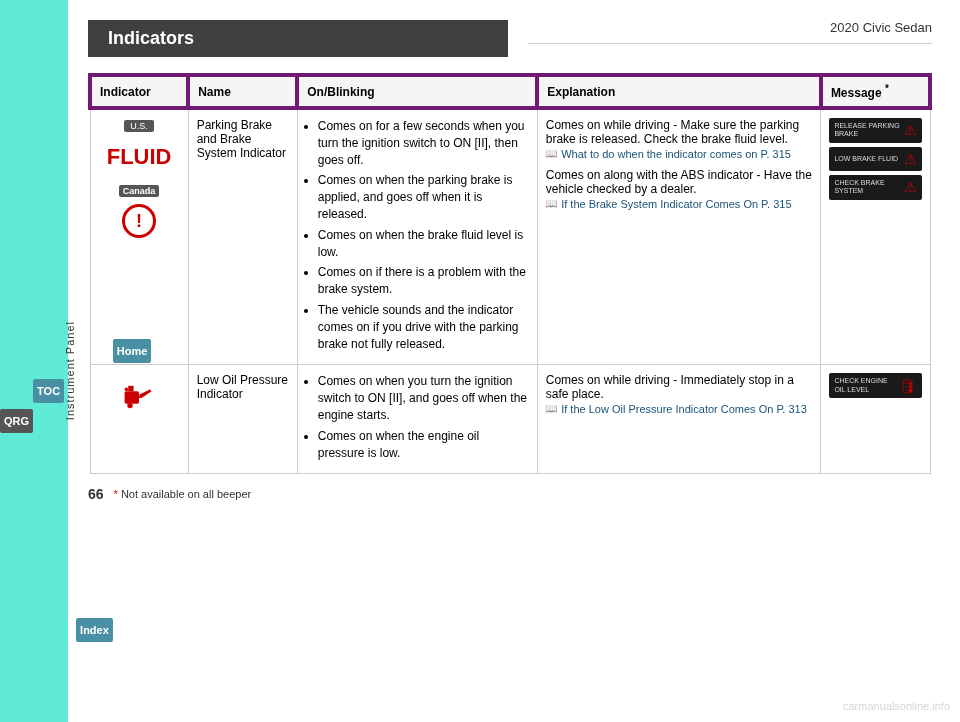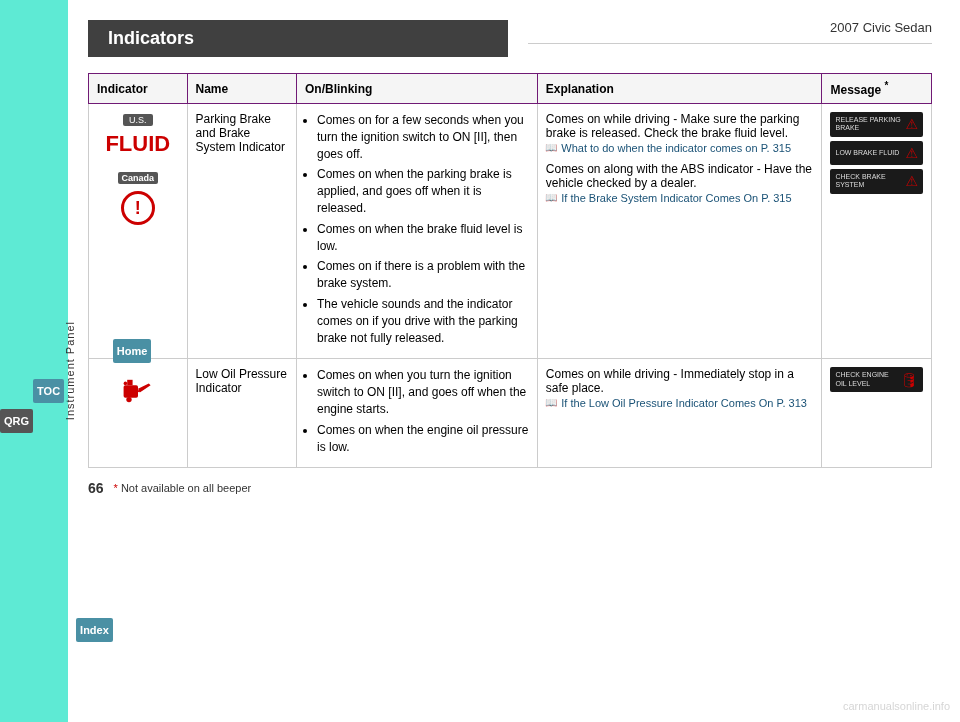--- a/index.html
+++ b/index.html
@@ -111,21 +111,21 @@
 
     
     .indicators-table {
       width: 100%;
       border-collapse: collapse;
       font-size: 12px;
     }
 
     .indicators-table th {
       background: #f5f5f5;
-      border: 1px solid #701a75;
+      border: 4px solid #701a75;
       padding: 6px 8px;
       text-align: left;
       font-weight: bold;
       font-size: 12px;
     }
 
     .indicators-table td {
       border: 1px solid #ccc;
       padding: 8px;
       vertical-align: top;
@@ -143,21 +143,21 @@
       vertical-align: middle;
     }
 
     .brake-us-badge {
       background: #555;
       color: #fff;
       font-size: 9px;
       padding: 1px 6px;
       border-radius: 2px;
       display: inline-block;
-      margin-bottom: 7px;
+      margin-bottom: 14px;
     }
 
     .brake-text {
       font-size: 22px;
       font-weight: bold;
       color: #c00;
       display: block;
       line-height: 1;
     }
 
@@ -310,21 +310,21 @@
   <div class="sidebar-label">Instrument Panel</div>
   <div class="sidebar-btn index-btn">Index</div>
   <div class="sidebar-btn home-btn">Home</div>
 </div>
 
 <div class="main-content">
 
   <div class="page-header">
     <div class="header-title-bar">Indicators</div>
     <div class="header-right">
-      <div class="car-model">2007 Civic Sedan</div>
+      <div class="car-model">2020 Civic Sedan</div>
       <div class="header-line"></div>
     </div>
   </div>
 
   <table class="indicators-table">
     <thead>
       <tr>
         <th class="col-indicator">Indicator</th>
         <th class="col-name">Name</th>
         <th class="col-onblinking">On/Blinking</th>

